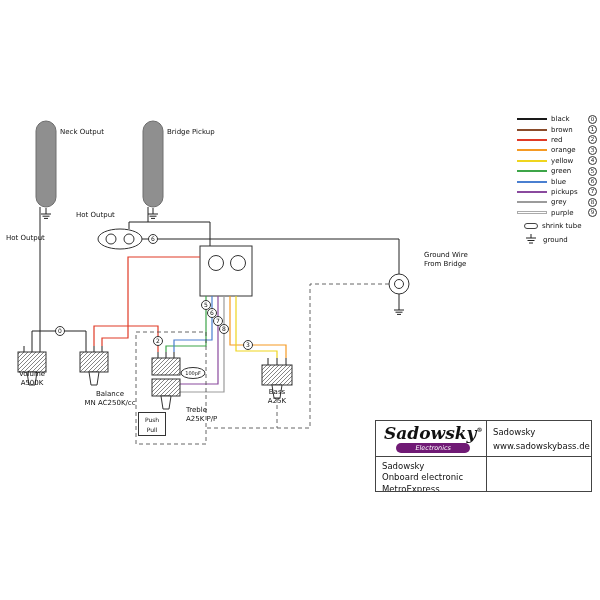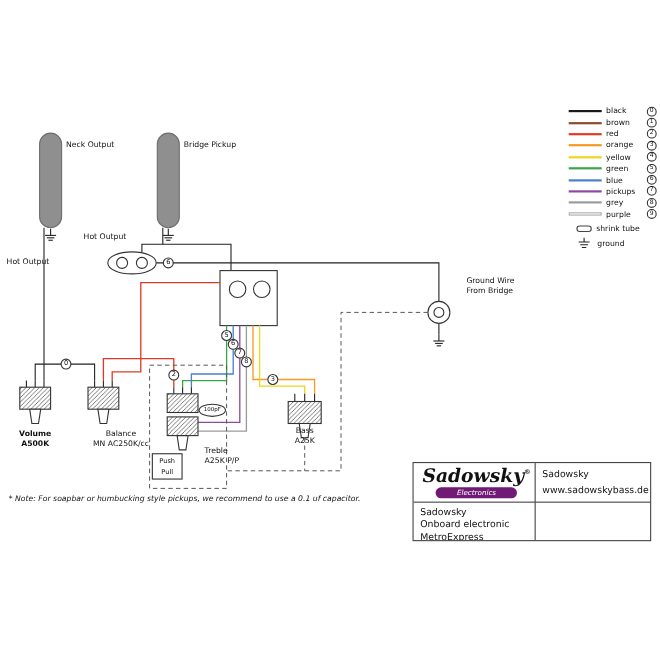--- a/index.html
+++ b/index.html
@@ -31,21 +31,21 @@
   .pp-box{position:absolute;left:138px;top:412px;width:28px;height:24px;border:1px solid #333;
           background:#fff;font-size:6px;line-height:1.6;text-align:center;white-space:pre-line;
           box-sizing:border-box;padding-top:2px;}
 
   
   .marker{position:absolute;width:10px;height:10px;border:1px solid #333;border-radius:50%;
           background:#fff;font-size:6px;line-height:8px;text-align:center;box-sizing:border-box;
           transform:translate(-50%,-50%);}
 
   
-  #legend{position:absolute;left:517px;top:96px;width:80px;}
+  #legend{position:absolute;left:517px;top:114px;width:80px;}
   .lg-row{display:flex;align-items:center;height:10.4px;}
   .lg-line{width:30px;height:2px;flex:none;box-sizing:border-box;}
   .lg-line.lg-white{border:1px solid #aaa;background:#fff;height:3px;}
   .lg-lab{font-size:7px;margin-left:4px;}
   .lg-num{margin-left:auto;width:9px;height:9px;border:1px solid #333;border-radius:50%;
           font-size:5.5px;line-height:7px;text-align:center;box-sizing:border-box;background:#fff;}
   .lg-sym-row{display:flex;align-items:center;height:12px;margin-top:2px;}
   .tube{width:14px;height:6px;border:1px solid #444;border-radius:3px;margin-left:7px;flex:none;
         box-sizing:border-box;background:#fff;}
 
@@ -175,34 +175,33 @@
     </g>
   </svg>
 
   <div class="lbl" style="left:60px;top:128px;">Neck Output</div>
   <div class="lbl" style="left:167px;top:128px;">Bridge Pickup</div>
   <div class="lbl" style="left:6px;top:234px;">Hot Output</div>
   <div class="lbl" style="left:76px;top:211px;">Hot Output</div>
   <div class="lbl" style="left:424px;top:251px;">Ground Wire
 From Bridge</div>
 
-  <div class="lbl c" style="left:8px;top:390px;width:48px;font-weight:bold;">Volume
+  <div class="lbl c" style="left:8px;top:370px;width:48px;">Volume
 A500K</div>
   <div class="lbl c" style="left:74px;top:390px;width:72px;">Balance
 MN AC250K/cc</div>
   <div class="lbl" style="left:186px;top:406px;">Treble
 A25K P/P</div>
   <div class="lbl c" style="left:253px;top:388px;width:48px;">Bass
 A25K</div>
 
   <div class="lbl c cap-lbl" style="left:181px;top:370px;width:24px;">100pF</div>
   <div class="pp-box">Push
 Pull</div>
 
-  <div class="lbl note" style="left:8px;top:449px;width:380px;">* Note: For soapbar or humbucking style pickups, we recommend to use a 0.1 uf capacitor.</div>
 
   <div id="legend">
     <div id="legend-list">
         <div class="lg-row">
           <span class="lg-line" style="background: rgb(26, 26, 26);"></span>
           <span class="lg-lab">black</span>
           <span class="lg-num">0</span>
         </div>
         <div class="lg-row">
           <span class="lg-line" style="background: rgb(138, 75, 42);"></span>

